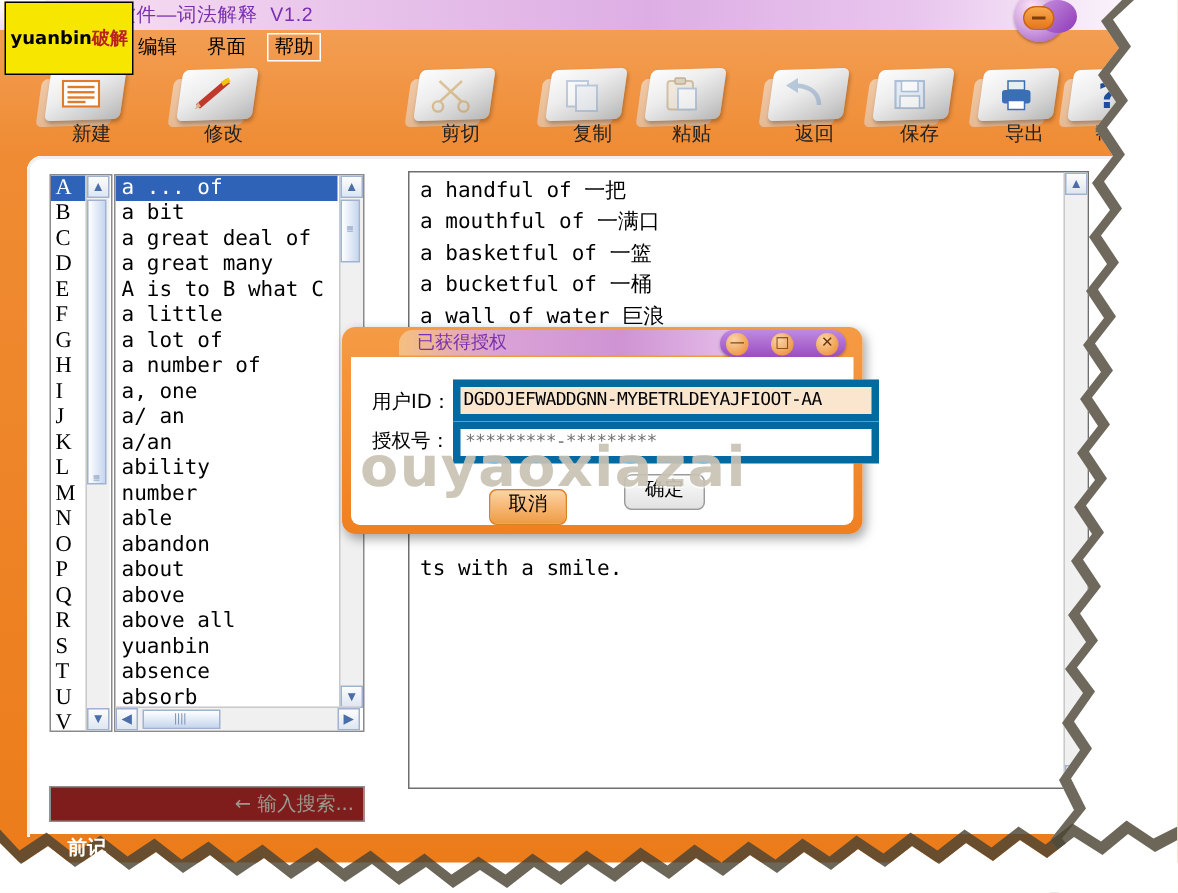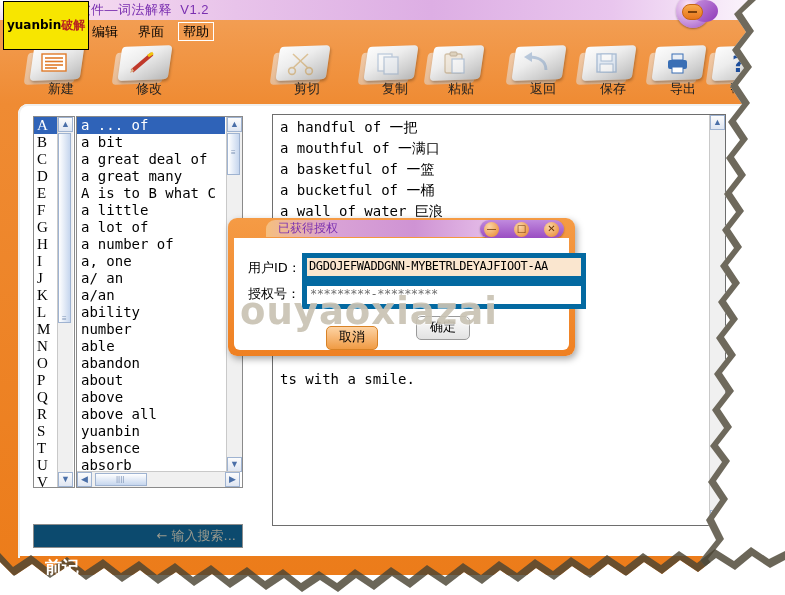--- a/index.html
+++ b/index.html
@@ -91,21 +91,21 @@
   .grip{position:absolute;font-size:8px;color:#7d93b5;letter-spacing:0px;}
 
   
   .detail-box{position:absolute;left:272px;top:114px;width:452px;height:410px;
      background:#ffffff;border:1px solid #6e6e6e;overflow:hidden;}
   .detail-line{height:21px;line-height:21px;font-size:14px;padding-left:7px;color:#000;white-space:nowrap;
      font-family:"DejaVu Sans Mono","Liberation Mono",monospace;}
 
   
   .search-wrap{position:absolute;left:33px;top:524px;width:208px;height:22px;
-     background:#0c4a6e;border:1px solid #8d8d8d;}
+     background:#7f1d1d;border:1px solid #8d8d8d;}
   .search-ph{position:absolute;right:6px;top:2px;font-size:13px;color:#9a9a8e;
      font-family:"DejaVu Sans",sans-serif;white-space:nowrap;}
 
   
   .tear{position:absolute;pointer-events:none;z-index:25;}
 
   
   .dlg{position:absolute;left:228px;top:218px;width:347px;height:138px;z-index:50;
      background:linear-gradient(to bottom,#f59b45,#ef8022);border-radius:9px;
      box-shadow:2px 3px 7px rgba(0,0,0,.35);}
@@ -129,21 +129,21 @@
   .dlg-btn{position:absolute;height:22px;border-radius:5px;border:1px solid #9a9a9a;
      font-size:13px;text-align:center;line-height:20px;font-family:"DejaVu Sans",sans-serif;color:#000;}
   .dlg-btn.primary{background:linear-gradient(to bottom,#fdd3a4,#f09b44);border:1px solid #d88226;margin-top:10px;}
   .dlg-btn.normal{background:linear-gradient(to bottom,#fdfdfd,#e2e2e2);}
 
   
   .wm-big{position:absolute;left:240px;top:290px;z-index:60;font-size:37px;font-weight:bold;
      font-family:"DejaVu Sans",sans-serif;color:#c9c3b4;opacity:.92;letter-spacing:1px;
      text-shadow:0 1px 0 rgba(255,255,255,.6);pointer-events:none;}
 
-  .wm-bottom{position:absolute;left:45px;top:556px;z-index:26;font-size:17px;font-weight:bold;
+  .wm-bottom{position:absolute;left:45px;top:556px;z-index:26;font-size:13px;font-weight:bold;
      color:#ffffff;font-family:"DejaVu Sans",sans-serif;pointer-events:none;}
 </style>
 </head>
 <body>
 
 <div id="app">
 
   <div class="win-frame"></div>
 
   <div class="titlebar">

